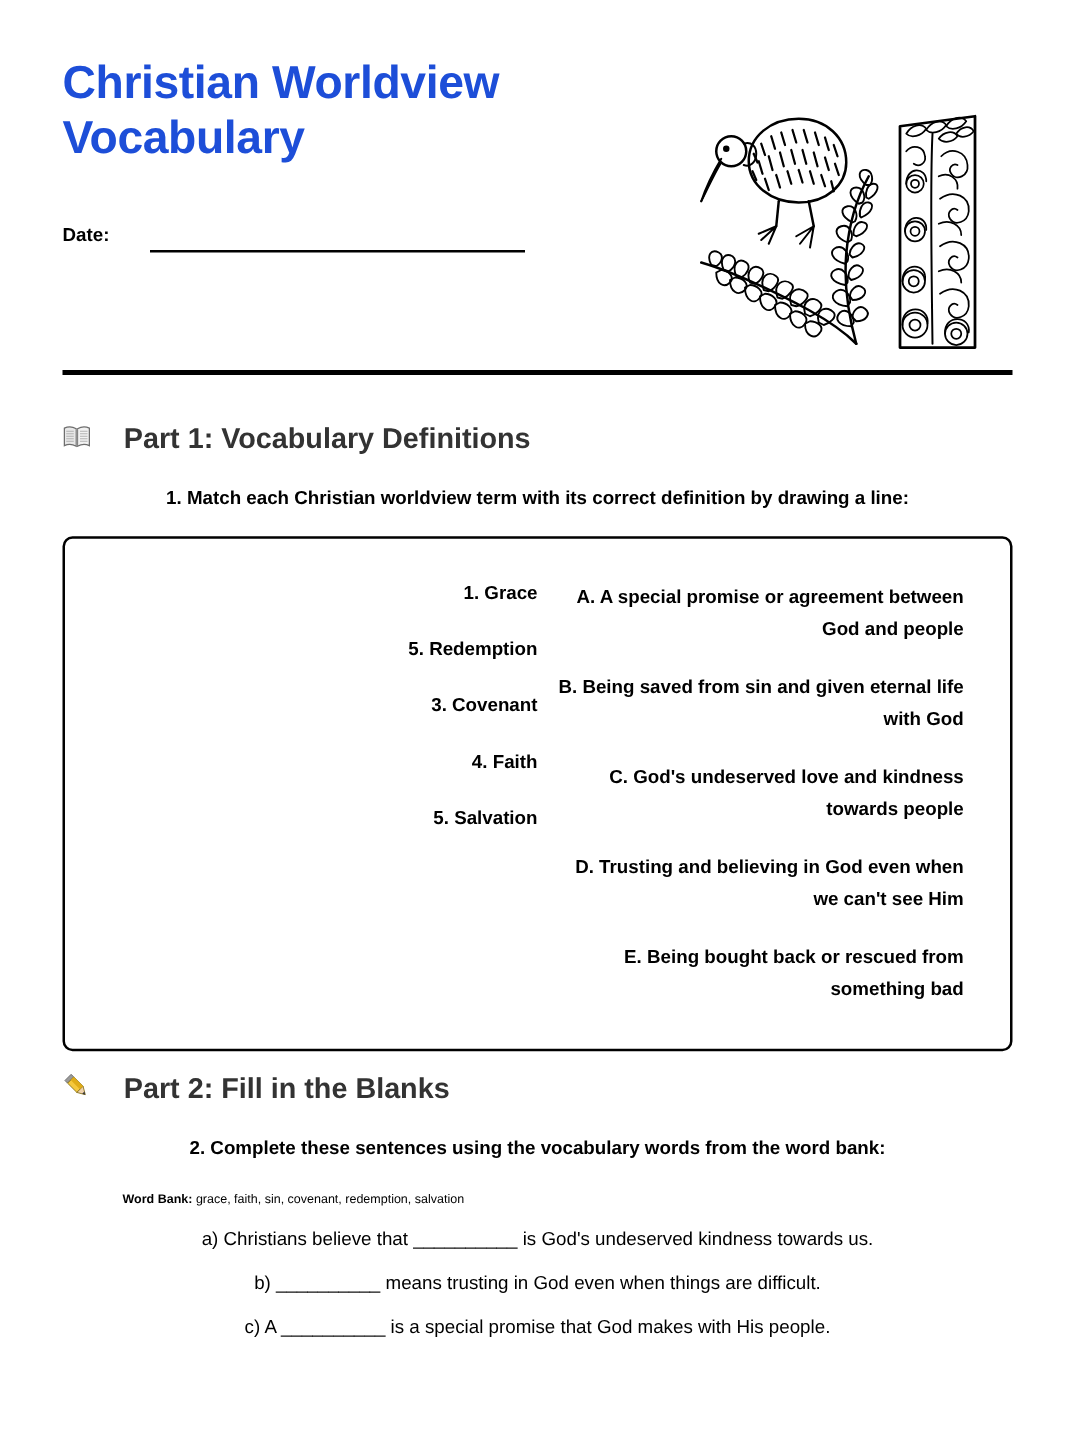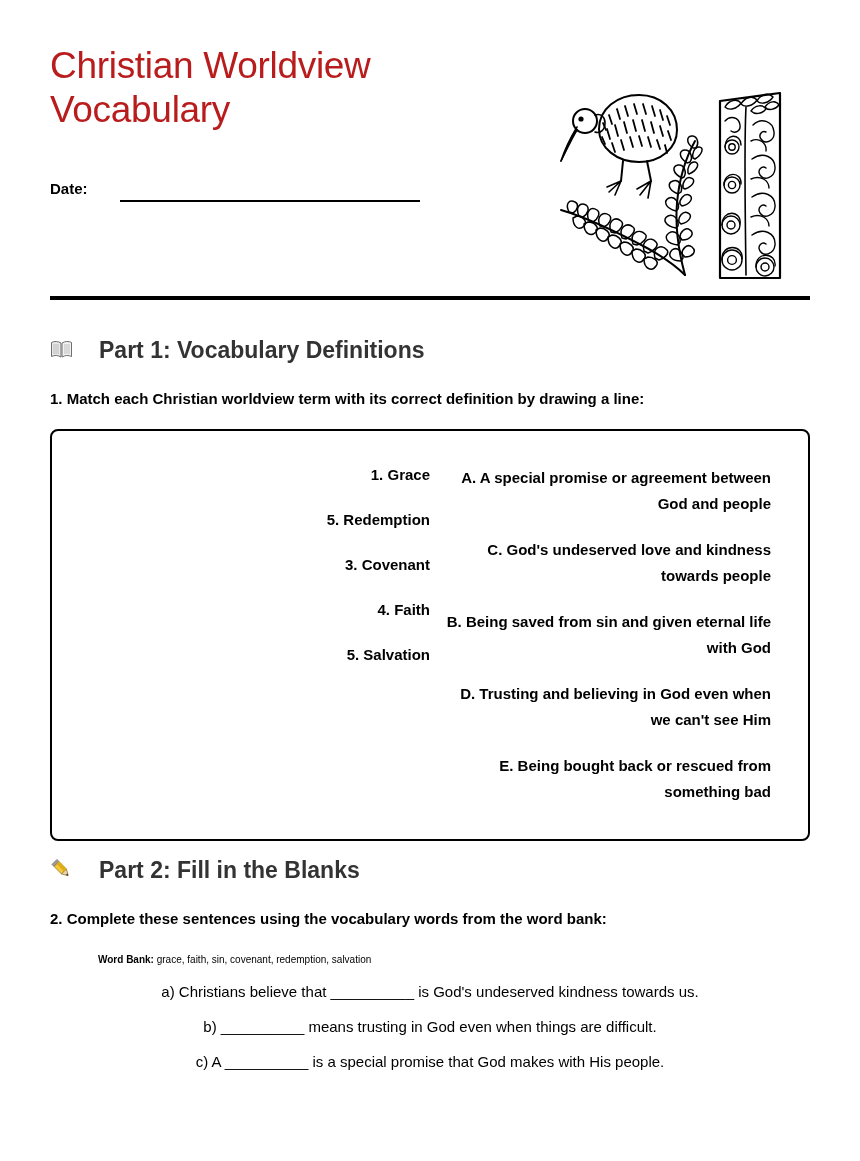--- a/index.html
+++ b/index.html
@@ -26,22 +26,22 @@
   
   .header {
     position: relative;
     padding-top: 44px;
     height: 262px;
     box-sizing: border-box;
   }
   .title {
     font-size: 37px;
     line-height: 44px;
-    font-weight: normal;
-    color: #b91c1c;
+    font-weight: bold;
+    color: #1d4ed8;
     letter-spacing: -0.3px;
     max-width: 420px;
     margin: 0;
   }
   .meta {
     margin-top: 30px;
   }
   .meta-row {
     display: flex;
     align-items: flex-end;
@@ -96,20 +96,21 @@
 
   
   .book-icon { width: 23px; height: 20px; }
   .pencil-icon { width: 23px; height: 22px; }
 
   .instruction {
     font-size: 15px;
     font-weight: bold;
     color: #000;
     margin-top: 26px;
+    text-align: center;
   }
 
   
   .match-box {
     margin-top: 22px;
     border: 2px solid #000;
     border-radius: 8px;
     display: flex;
     box-sizing: border-box;
     min-height: 412px;
@@ -341,22 +342,22 @@
   <div class="match-box">
     <div class="match-col terms">
       <div class="term">1. Grace</div>
       <div class="term">5. Redemption</div>
       <div class="term">3. Covenant</div>
       <div class="term">4. Faith</div>
       <div class="term">5. Salvation</div>
     </div>
     <div class="match-col defs">
       <div class="def">A. A special promise or agreement between God and people</div>
+      <div class="def">B. Being saved from sin and given eternal life with God</div>
       <div class="def">C. God's undeserved love and kindness towards people</div>
-      <div class="def">B. Being saved from sin and given eternal life with God</div>
       <div class="def">D. Trusting and believing in God even when we can't see Him</div>
       <div class="def">E. Being bought back or rescued from something bad</div>
     </div>
   </div>
 
   <div class="section-heading p2">
     <span class="emoji">
       <svg class="pencil-icon" viewBox="0 0 23 22" xmlns="http://www.w3.org/2000/svg">
         <g transform="rotate(-45 11.5 11)">
           <rect x="8" y="1" width="7" height="3" fill="#9a9a9a" stroke="#6e6e6e" stroke-width="0.7"></rect>

